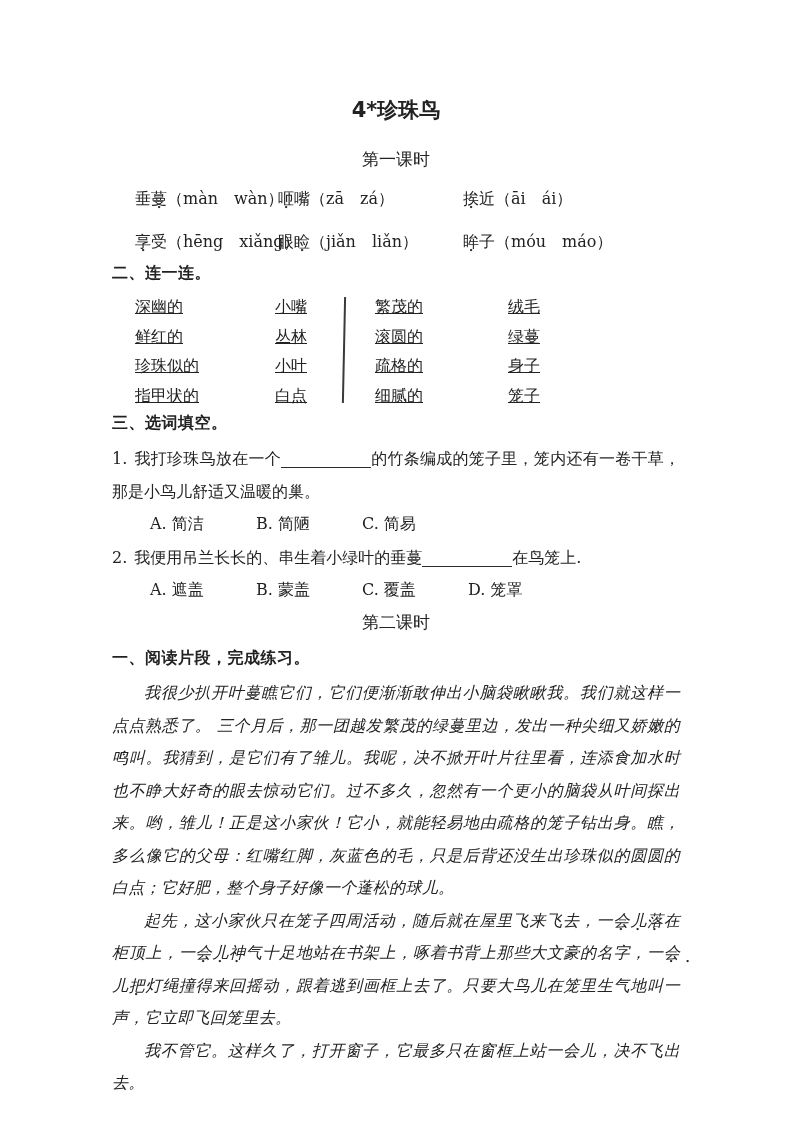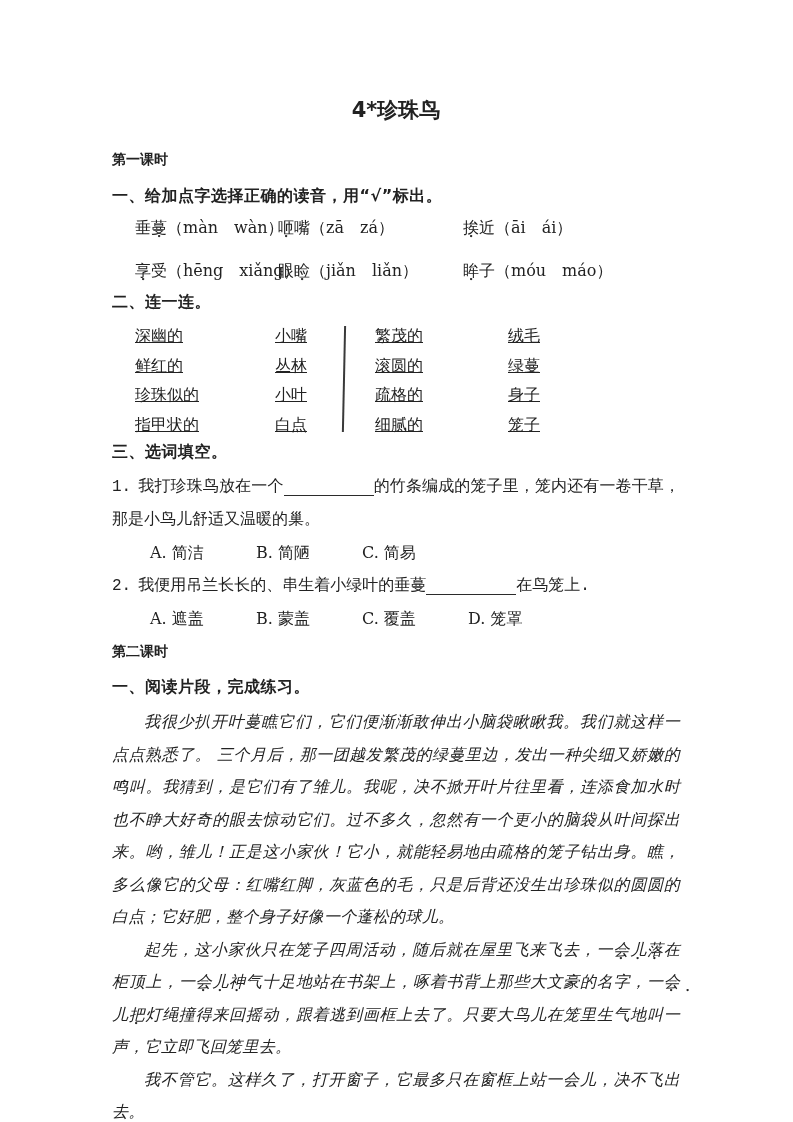--- a/index.html
+++ b/index.html
@@ -14,23 +14,23 @@
     font-size:16px;
     overflow:hidden;
   }
   .title{
     text-align:center;
     font-family:"DejaVu Sans","Liberation Sans",sans-serif;
     font-weight:bold;font-size:21px;line-height:26px;
     margin:0 0 26px 0;
   }
   .session{
-    text-align:left;
+    text-align:center;
     font-family:"DejaVu Sans","Liberation Sans",sans-serif;
-    font-weight:bold;font-size:14px;line-height:21px;
+    font-weight:normal;font-size:17px;line-height:21px;
     margin:0 0 16px 0;
   }
   .session2{margin-top:6px;margin-bottom:15px;}
   .sec-heading{
     font-family:"DejaVu Sans","Liberation Sans",sans-serif;
     font-weight:bold;font-size:16px;line-height:20px;
     letter-spacing:0.5px;
     margin:0 0 9px 0;
   }
   
@@ -55,21 +55,21 @@
   .match-row{display:flex;line-height:29.5px;text-decoration:underline;}
   .match-row .ca{width:140px;}
   .match-row .cb{width:100px;}
   .match-row .cc{width:133px;}
   .match-row .cd{flex:1;}
   .match-divider{
     position:absolute;left:208px;top:5px;bottom:7px;width:1.5px;
     background:#3a3a3a;transform:rotate(1.2deg);
   }
   
-  .q{margin:0;line-height:33px;text-align:justify;font-family:Liberation Mono, monospace;}
+  .q{margin:0;line-height:33px;text-align:justify;}
   .qnum{margin-right:7px;}
   .blank{
     display:inline-block;width:90px;height:1.05em;
     border-bottom:1.3px solid #2b2b2b;
     vertical-align:text-bottom;
   }
   .opts{display:flex;margin:0 0 1px 38px;line-height:32px;}
   .opt{width:106px;}
   
   .passage p{
@@ -82,21 +82,20 @@
     letter-spacing:0.3px;
   }
 </style>
 </head>
 <body>
 
 <div class="page">
   <div class="title">4*珍珠鸟</div>
   <div class="session">第一课时</div>
 
-  <div class="sec-heading">一、给加点字选择正确的读音，用“√”标出。</div>
   <div class="pinyin-grid" id="pinyin-grid">
       <div class="pin-item"><span class="word"><span>垂</span><span class="dotchar">蔓</span></span><span class="pin">（màn　wàn）</span></div>
       <div class="pin-item"><span class="word"><span class="dotchar">咂</span><span>嘴</span></span><span class="pin">（zā　zá）</span></div>
       <div class="pin-item"><span class="word"><span class="dotchar">挨</span><span>近</span></span><span class="pin">（āi　ái）</span></div>
       <div class="pin-item"><span class="word"><span class="dotchar">享</span><span>受</span></span><span class="pin">（hēng　xiǎng）</span></div>
       <div class="pin-item"><span class="word"><span>眼</span><span class="dotchar">睑</span></span><span class="pin">（jiǎn　liǎn）</span></div>
       <div class="pin-item"><span class="word"><span class="dotchar">眸</span><span>子</span></span><span class="pin">（móu　máo）</span></div>
     </div>
 
   <div class="sec-heading">二、连一连。</div>

